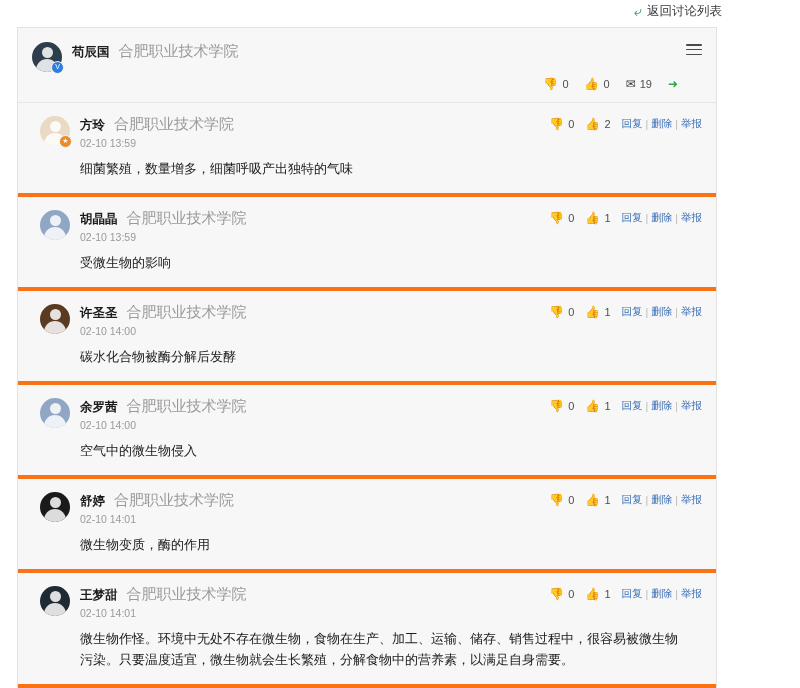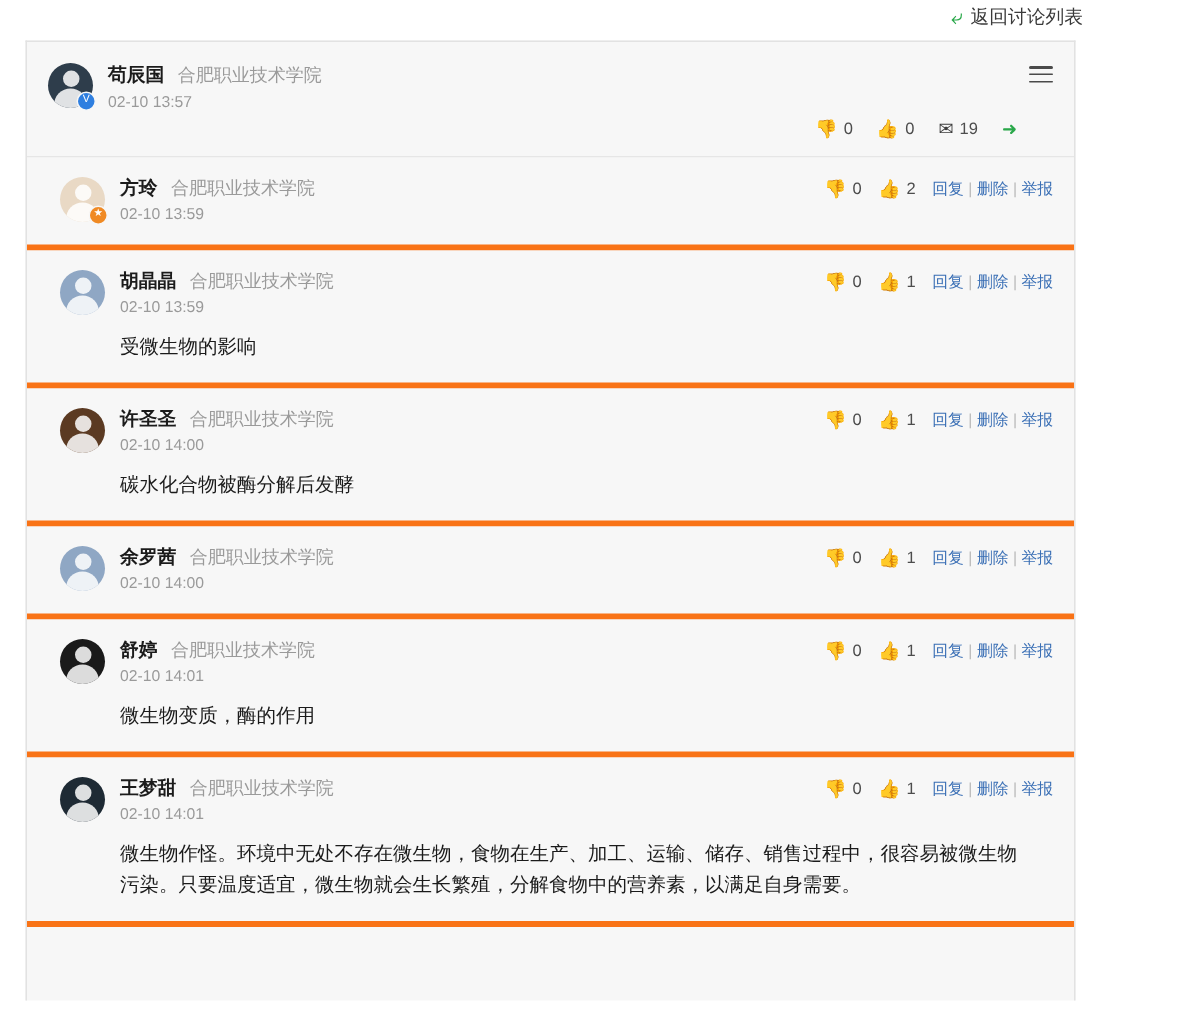--- a/index.html
+++ b/index.html
@@ -131,21 +131,21 @@
     display: flex;
     align-items: flex-end;
     gap: 9px;
   }
   .uname {
     font-size: 12.5px;
     color: #1b1b1b;
     font-weight: 700;
   }
   .school {
-    font-size: 12px;
+    font-size: 15px;
     color: #9a9a9a;
   }
   .time {
     font-size: 10.5px;
     color: #9a9a9a;
     margin-top: 3px;
   }
   .post-body {
     font-size: 13px;
     color: #1b1b1b;
@@ -262,21 +262,20 @@
       <div class="post-head">
         <div class="avatar dark">
           <div class="inner"></div>
           <div class="badge v">V</div>
         </div>
         <div class="meta">
           <div class="name-row">
             <span class="uname">苟辰国</span>
             <span class="school">合肥职业技术学院</span>
           </div>
-          <div class="time">02-10 13:57</div>
         </div>
       </div>
       <div class="post-stats">
         <div class="stat">
           <span class="ico">👎</span>
           <span>0</span>
         </div>
         <div class="stat">
           <span class="ico">👍</span>
           <span>0</span>
@@ -316,20 +315,21 @@
           <span>2</span>
         </div>
         <div class="links-group">
           <span class="act-link">回复</span>
           <span class="act-sep">|</span>
           <span class="act-link">删除</span>
           <span class="act-sep">|</span>
           <span class="act-link">举报</span>
         </div>
       </div>
+      <div class="reply-body">细菌繁殖，数量增多，细菌呼吸产出独特的气味</div>
     </div>
 
     <div class="reply">
       <div class="avatar blue">
           <div class="inner"></div>
         </div>
       <div class="reply-head">
         <div class="meta">
           <div class="name-row">
             <span class="uname">胡晶晶</span>
@@ -414,20 +414,21 @@
           <span>1</span>
         </div>
         <div class="links-group">
           <span class="act-link">回复</span>
           <span class="act-sep">|</span>
           <span class="act-link">删除</span>
           <span class="act-sep">|</span>
           <span class="act-link">举报</span>
         </div>
       </div>
+      <div class="reply-body">空气中的微生物侵入</div>
     </div>
 
     <div class="reply">
       <div class="avatar black">
           <div class="inner"></div>
         </div>
       <div class="reply-head">
         <div class="meta">
           <div class="name-row">
             <span class="uname">舒婷</span>

